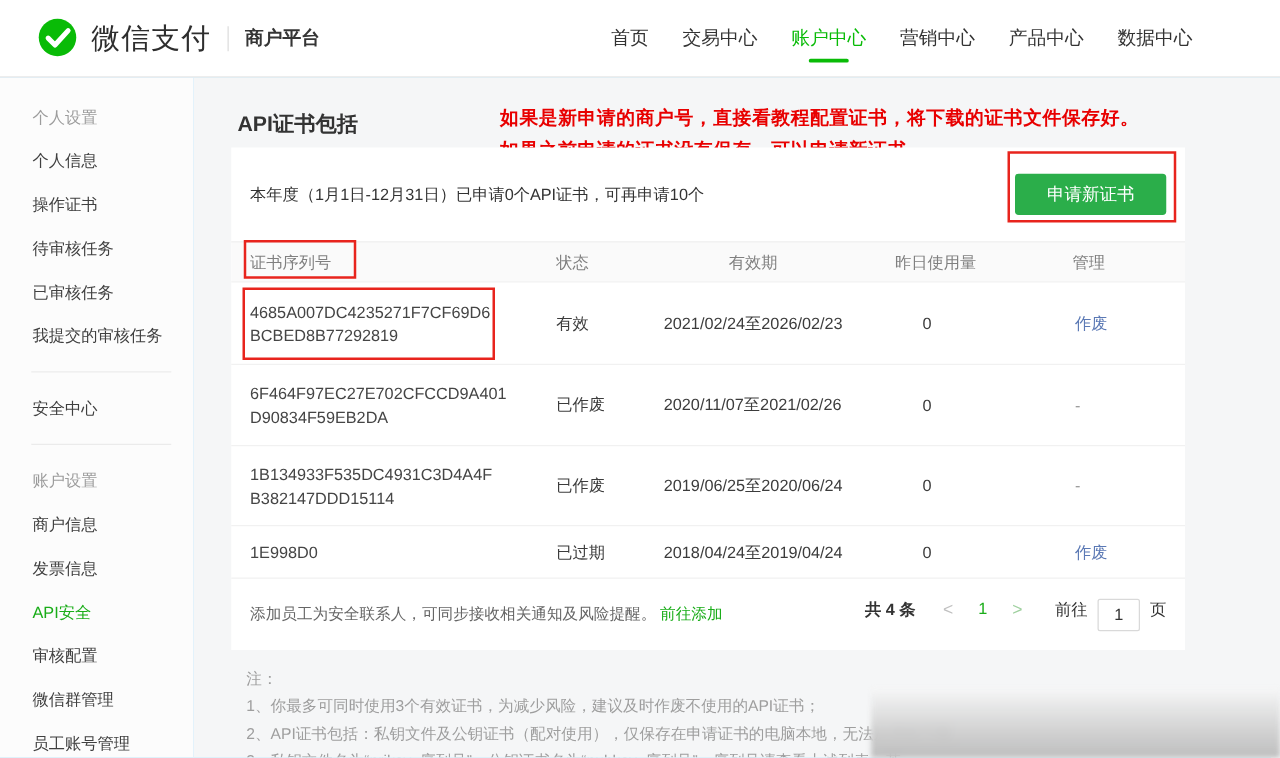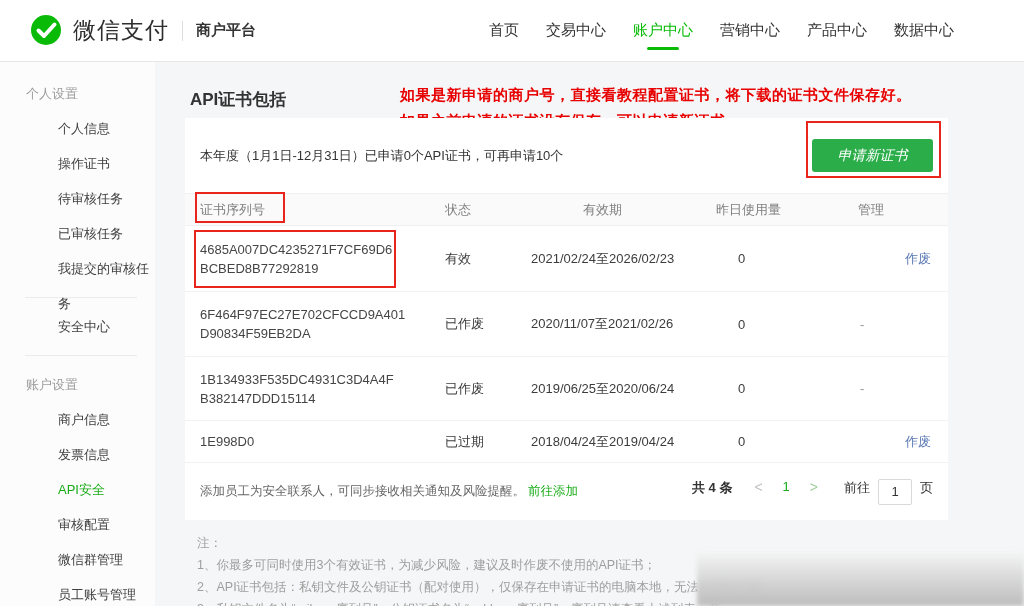--- a/index.html
+++ b/index.html
@@ -19,47 +19,47 @@
   .nav { display:flex; gap:27px; }
   .nav-item { font-size:15px; color:#333; position:relative; cursor:pointer; white-space:nowrap; }
   .nav-item.active { color:#09bb07; }
   .nav-item.active::after { content:""; position:absolute; left:50%; transform:translateX(-50%);
             bottom:-10px; width:32px; height:3px; background:#09bb07; border-radius:2px; }
 
   
   .frame { position:absolute; top:62px; left:0; right:0; bottom:0; display:flex; }
   .sidebar { width:155px; background:#fcfcfc; padding-top:14px; flex:none; }
   .side-head { height:35px; line-height:35px; padding-left:26px; font-size:13px; color:#9c9c9c; }
-  .side-item { height:35px; line-height:35px; padding-left:26px; font-size:13px; color:#404040; cursor:pointer;margin-left:32px; }
+  .side-item { height:35px; line-height:35px; padding-left:26px; font-size:13px; color:#404040; cursor:pointer; }
   .side-item.active { color:#1aad19; }
   .side-div { border-top:1px solid #ebebeb; margin:11px 18px 11px 25px; }
 
   .main { flex:1; position:relative; background:#f5f6f7; }
   .page-title { position:absolute; left:35px; top:26px; font-size:17px; font-weight:bold; color:#333; }
   .annotation { position:absolute; left:245px; top:20px; width:580px; font-size:15px;
                 line-height:26px; font-weight:bold; color:#e80000; letter-spacing:0.5px; }
 
   
   .card { position:absolute; left:30px; top:56px; width:763px; height:402px; background:#fff; }
   .card-top { height:75px; display:flex; align-items:center; justify-content:space-between; padding:0 15px; }
   .quota { font-size:13px; color:#333; }
   .apply-btn { width:121px; height:33px; background:#2bae4a; color:#fff; font-size:14px;
-               border:none; border-radius:3px; cursor:pointer;font-style:italic; }
+               border:none; border-radius:3px; cursor:pointer; }
   .grid { display:grid; grid-template-columns:250px 96px 185px 130px 1fr; align-items:center; }
   .thead { height:32px; background:#fafafa; border-top:1px solid #f0f0f0; font-size:13px; color:#808080; }
   .th-serial { padding-left:15px; } .th-status { padding-left:10px; } .th-val { padding-left:52px; }
   .th-usage { padding-left:0; } .th-act { padding-left:12px; }
   .trow { border-top:1px solid #f1f1f1; font-size:13px; color:#3c3c3c; }
   .r1 { height:66px; } .r2 { height:65px; } .r3 { height:64px; } .r4 { height:42px; }
   .c-serial { padding-left:15px; line-height:19px; color:#454545; }
   .c-serial span { display:block; }
   .c-status { padding-left:10px; }
   .c-usage { padding-left:22px; }
   .c-act { padding-left:14px; }
-  .link-blue { color:#5b79b5; cursor:pointer;margin-left:45px; }
+  .link-blue { color:#5b79b5; cursor:pointer; }
   .dash { color:#999; }
   .card-foot { height:58px; display:flex; align-items:center; justify-content:space-between;
                padding:0 15px; border-top:1px solid #f1f1f1; }
   .tip { font-size:12.5px; color:#666; }
   .tip-link { color:#1aad19; cursor:pointer; margin-left:3px; }
   .pager { display:flex; font-size:13px; color:#333; }
   .pager .total { font-weight:bold; margin-right:22px; }
   .pg-prev { color:#c0c0c0; margin-right:20px; cursor:pointer; font-size:14px; }
   .pg-cur  { color:#1aad19; margin-right:20px; cursor:pointer; }
   .pg-next { color:#9ed09e; margin-right:26px; cursor:pointer; font-size:14px; }

